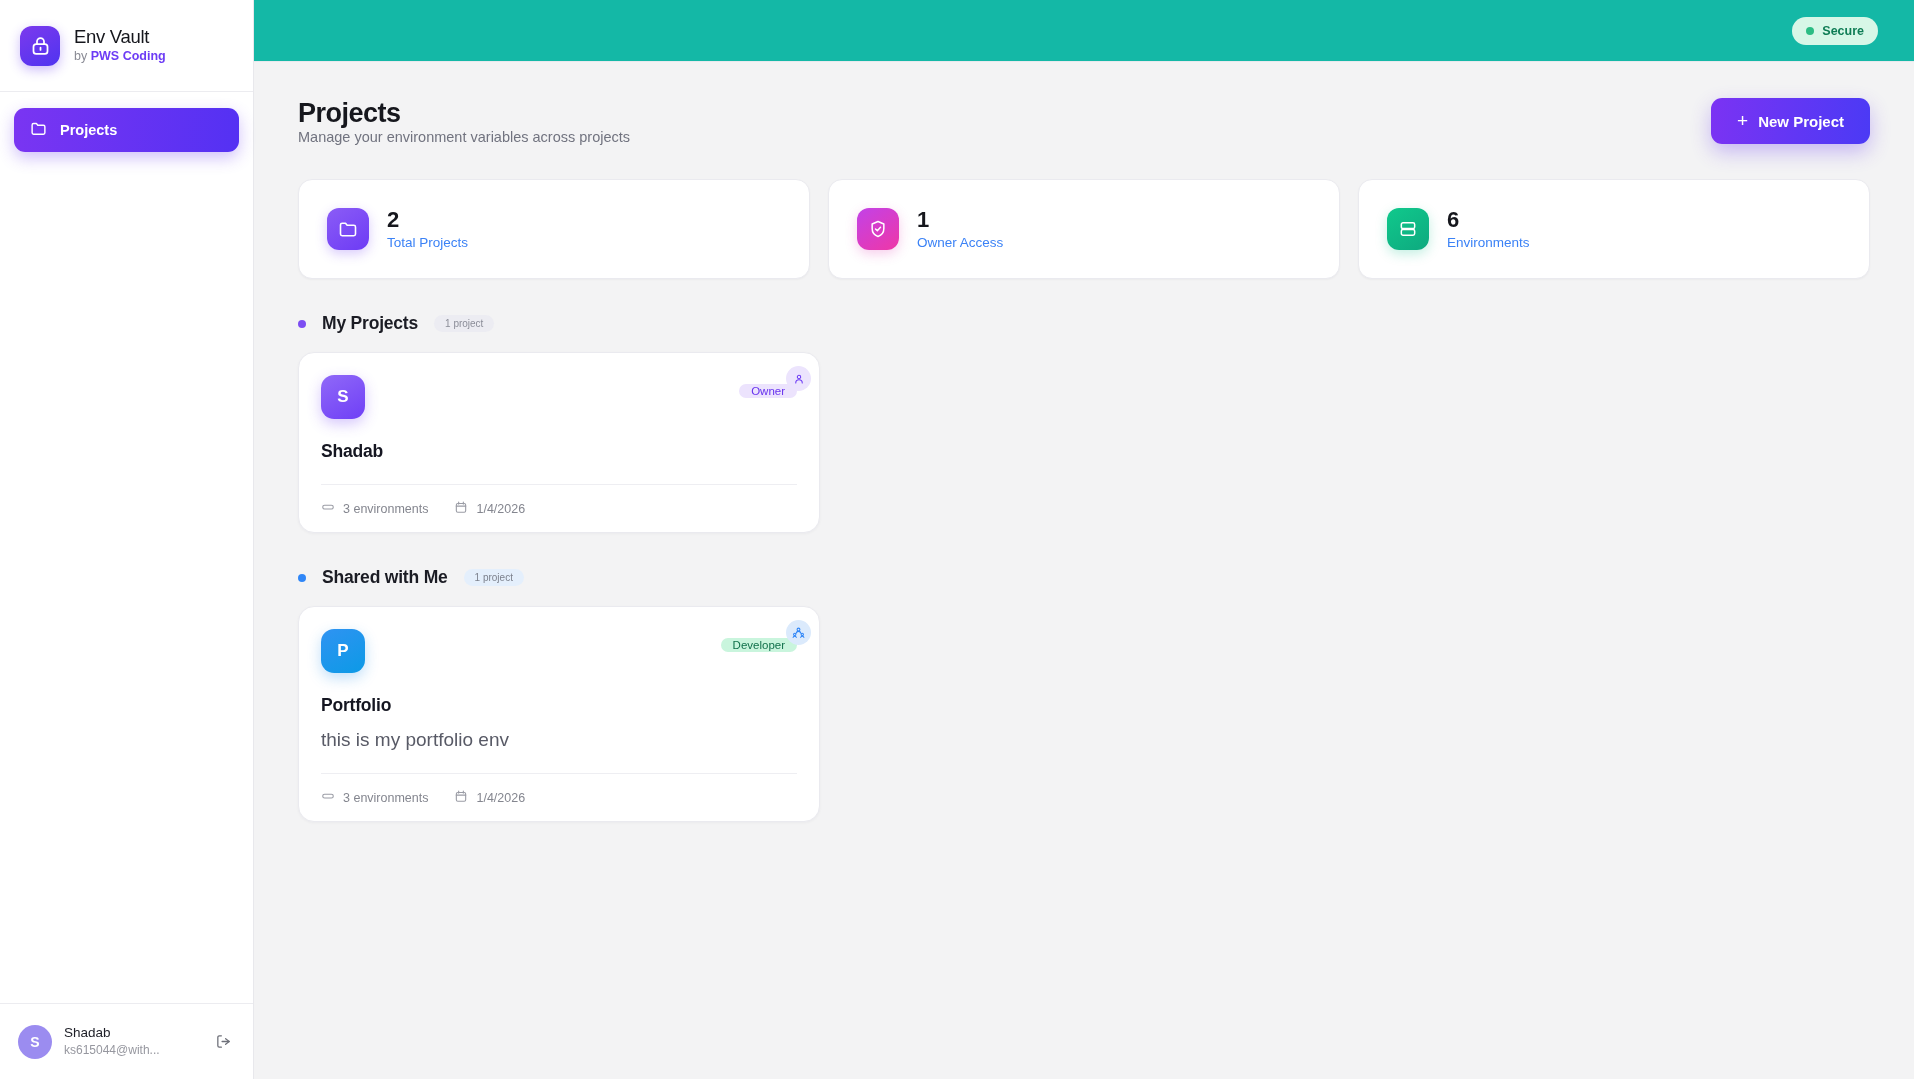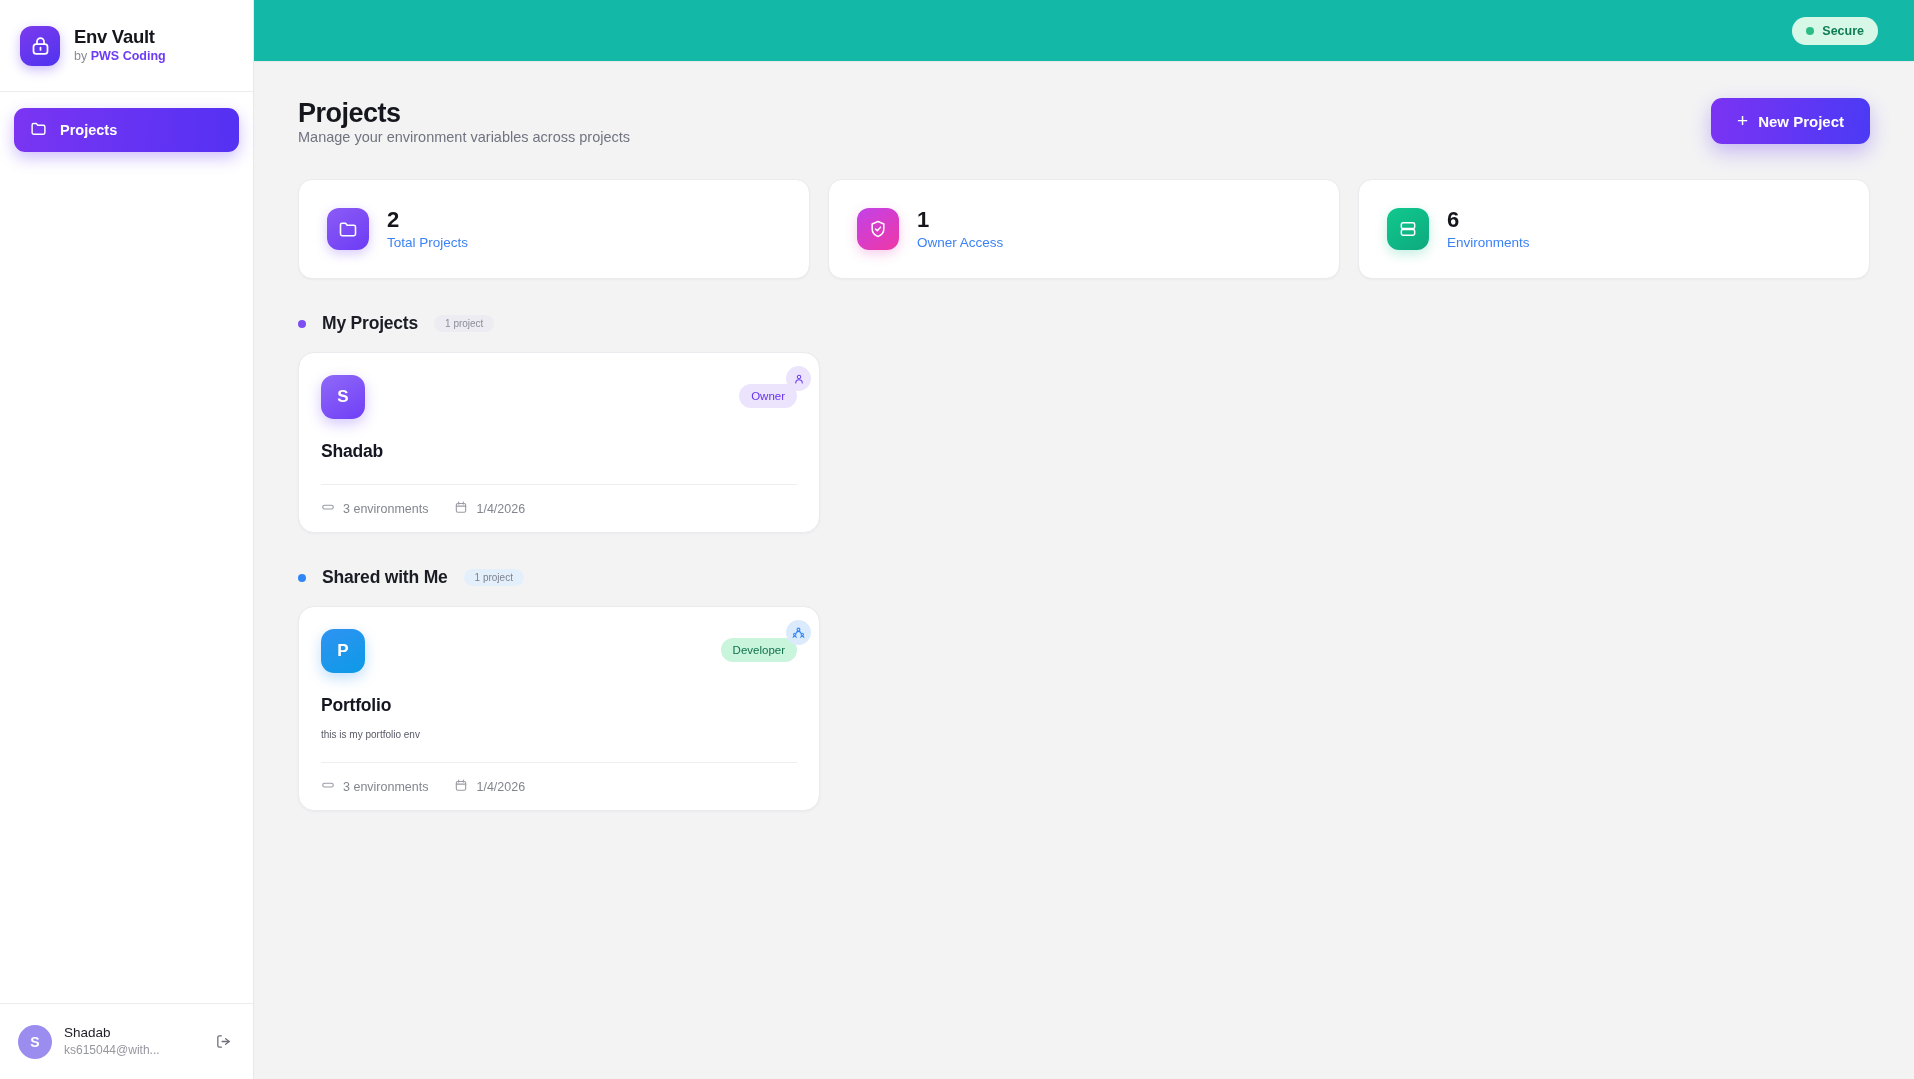--- a/index.html
+++ b/index.html
@@ -27,21 +27,21 @@
     height: 92px;
   }
   .brand-logo {
     width: 40px; height: 40px; flex: 0 0 40px;
     border-radius: 12px;
     background: linear-gradient(150deg, #7c3aed 0%, #4f34f0 100%);
     display: flex; align-items: center; justify-content: center;
     box-shadow: 0 4px 12px rgba(99,50,240,.32);
   }
   .brand-text { display: flex; flex-direction: column; gap: 2px; }
-  .brand-title { font-size: 18.5px; font-weight: 700; color: #15161c; letter-spacing: -.3px; line-height: 1.1; }
+  .brand-title { font-size: 18.5px; font-weight: 400; color: #15161c; letter-spacing: -.3px; line-height: 1.1; }
   .brand-sub { font-size: 12.5px; color: #8a8b95; line-height: 1.1; }
   .brand-sub b { color: #6d3cf5; font-weight: 700; }
 
   .nav { padding: 16px 14px 0 14px; }
   .nav-item {
     display: flex; align-items: center; gap: 13px;
     height: 44px; padding: 0 16px;
     border-radius: 11px;
     background: linear-gradient(95deg, #7a35f2 0%, #5431f3 100%);
     color: #ffffff;
@@ -154,37 +154,37 @@
   .proj-avatar {
     width: 44px; height: 44px; border-radius: 13px;
     display: flex; align-items: center; justify-content: center;
     color: #fff; font-weight: 700; font-size: 17px;
   }
   .av-purple { background: linear-gradient(150deg, #9069f8 0%, #6f3ff6 100%); box-shadow: 0 5px 14px rgba(120,70,245,.30); }
   .av-blue   { background: linear-gradient(150deg, #2f93f2 0%, #0c9ae6 100%); box-shadow: 0 5px 14px rgba(30,140,235,.28); }
 
   .role-wrap { position: relative; display: flex; align-items: flex-start; }
   .role-pill {
-    height: 24px; display: inline-flex; align-items: center;
+    height: 14px; display: inline-flex; align-items: center;
     padding: 0 12px; border-radius: 999px;
     font-size: 11.5px; font-weight: 400;
     margin-top: 9px;
   }
   .role-owner { background: #ece3fd; color: #6833ee; }
   .role-dev   { background: #c9f5dd; color: #11714b; }
   .role-icon {
     position: absolute; top: -9px; right: -14px;
     width: 25px; height: 25px; border-radius: 50%;
     display: flex; align-items: center; justify-content: center;
   }
   .ri-purple { background: #ece4fd; }
   .ri-blue   { background: #dbeafc; }
 
   .proj-name { font-size: 17.5px; font-weight: 700; color: #151621; margin-top: 22px; letter-spacing: -.2px; }
-  .proj-desc { font-size: 10px; color: #585a66; margin-top: 13px; }
+  .proj-desc { font-size: 19px; color: #585a66; margin-top: 13px; }
   .card-foot {
     display: flex; align-items: center; gap: 26px;
     border-top: 1px solid #eeeef2;
     margin-top: 22px; height: 48px;
   }
   .foot-item { display: flex; align-items: center; gap: 8px; font-size: 12.5px; color: #84868f; }
 </style>
 </head>
 <body>
 

